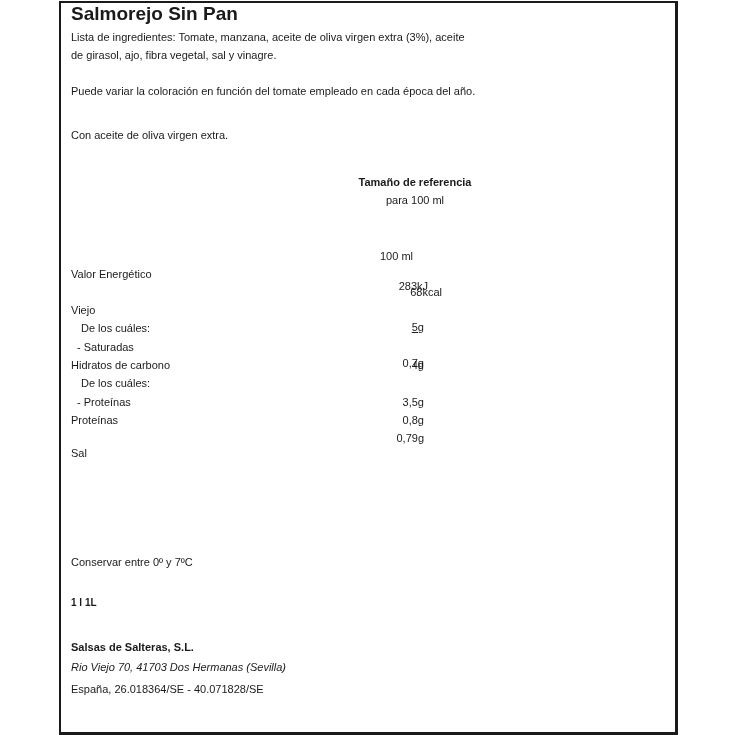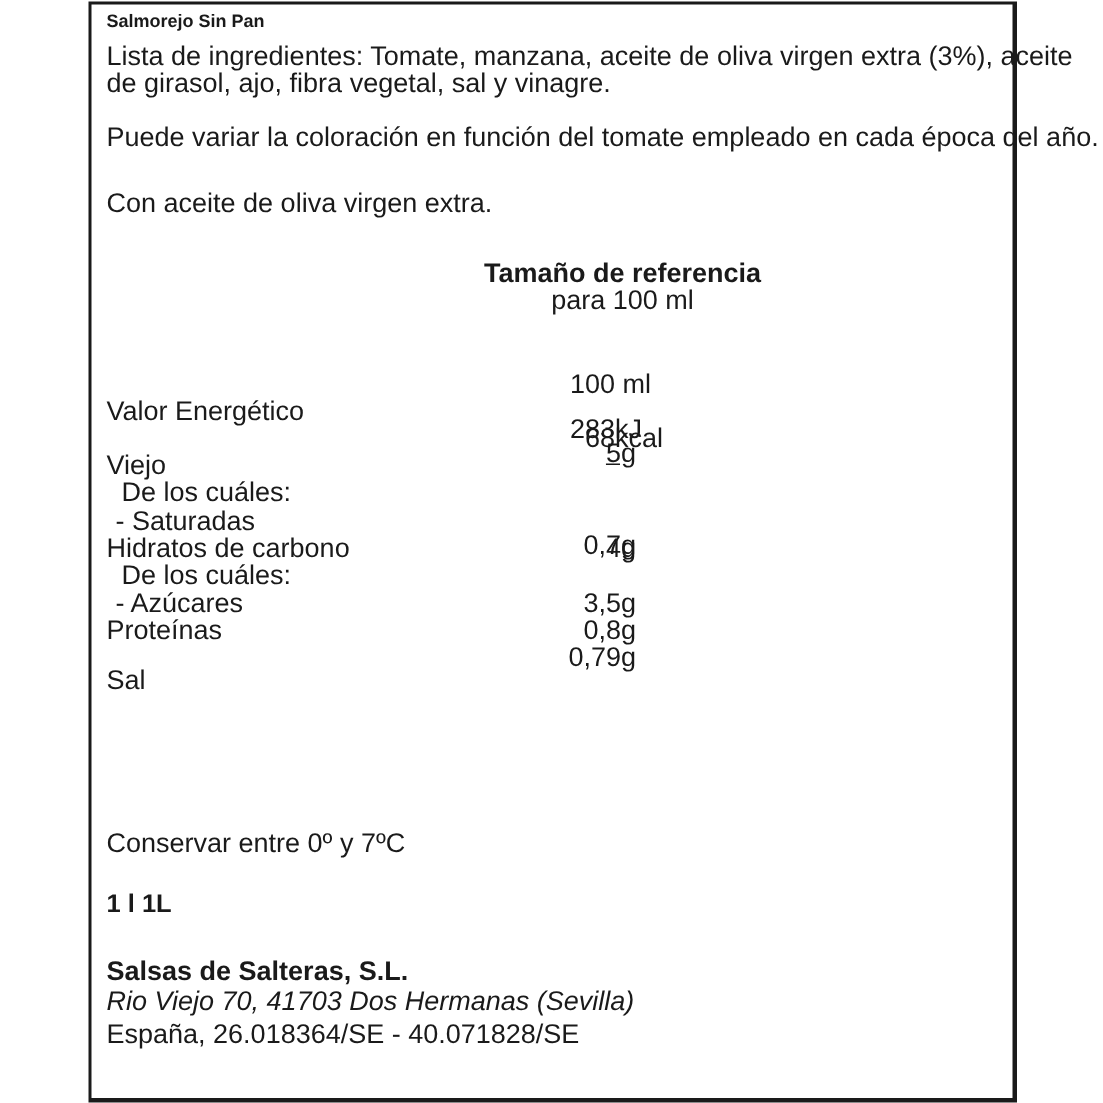--- a/index.html
+++ b/index.html
@@ -23,26 +23,26 @@
       height: 729px;
       border-left: 2px solid #1a1a1a;
       border-right: 3px solid #1a1a1a;
       border-top: 2px solid #1a1a1a;
       border-bottom: 4px solid #1a1a1a;
       box-sizing: content-box;
     }
     .abs {
       position: absolute;
       white-space: nowrap;
-      font-size: 18px;
+      font-size: 11px;
       line-height: 18px;
     }
     .title {
       font-weight: bold;
-      font-size: 12px;
+      font-size: 19px;
       line-height: 20px;
     }
     .bold {
       font-weight: bold;
     }
     .center {
       text-align: center;
     }
     .num {
       text-align: right;
@@ -63,41 +63,41 @@
 <div class="abs center" style="left:300px; width:230px; top:191px;">para 100 ml</div>
 
 <div class="abs" style="left:380px; top:247px;">100 ml</div>
 
 <div>
   <div class="abs" style="left:71px; top:265px;">Valor  Energético</div>
   <div class="abs num" style="left:340px; width:88px; top:265px;margin-top:12px;">283kJ</div>
   <div class="abs num" style="left:340px; width:102px; top:283px;">68kcal</div>
 
   <div class="abs" style="left:71px; top:301px;">Viejo</div>
-  <div class="abs num" style="left:340px; width:84px; top:293px;text-decoration:underline;">5g</div>
+  <div class="abs num" style="left:340px; width:84px; top:318px;text-decoration:underline;">5g</div>
 
   <div class="abs" style="left:81px; top:319px;"> De los cuáles:</div>
 
   <div class="abs" style="left:77px; top:338px;"> - Saturadas</div>
   <div class="abs num" style="left:340px; width:84px; top:338px;margin-top:16px;">0,7g</div>
 
   <div class="abs" style="left:71px; top:356px;">Hidratos  de  carbono</div>
   <div class="abs num" style="left:340px; width:84px; top:356px;">4g</div>
 
   <div class="abs" style="left:81px; top:374px;"> De los cuáles:</div>
 
-  <div class="abs" style="left:77px; top:393px;"> - Azúcares</div>
+  <div class="abs" style="left:77px; top:393px;"> - Proteínas</div>
   <div class="abs num" style="left:340px; width:84px; top:393px;">3,5g</div>
 
   <div class="abs" style="left:71px; top:411px;">Proteínas</div>
   <div class="abs num" style="left:340px; width:84px; top:411px;">0,8g</div>
 
   <div class="abs" style="left:71px; top:429px;margin-top:15px;">Sal</div>
   <div class="abs num" style="left:340px; width:84px; top:429px;">0,79g</div>
 </div>
 
 <div class="abs" style="left:71px; top:553px;">Conservar entre 0º y 7ºC</div>
 
-<div class="abs bold" style="left:71px; top:594px; font-size:17px;">1 l 1L</div>
+<div class="abs bold" style="left:71px; top:594px; font-size:10px;">1 l 1L</div>
 
 <div class="abs bold" style="left:71px; top:638px;">Salsas de Salteras, S.L.</div>
 <div class="abs" style="left:71px; top:658px;font-style:italic;">Rio Viejo 70, 41703 Dos Hermanas (Sevilla)</div>
 <div class="abs" style="left:71px; top:680px;">España,  26.018364/SE - 40.071828/SE</div>
 
 </body></html>

